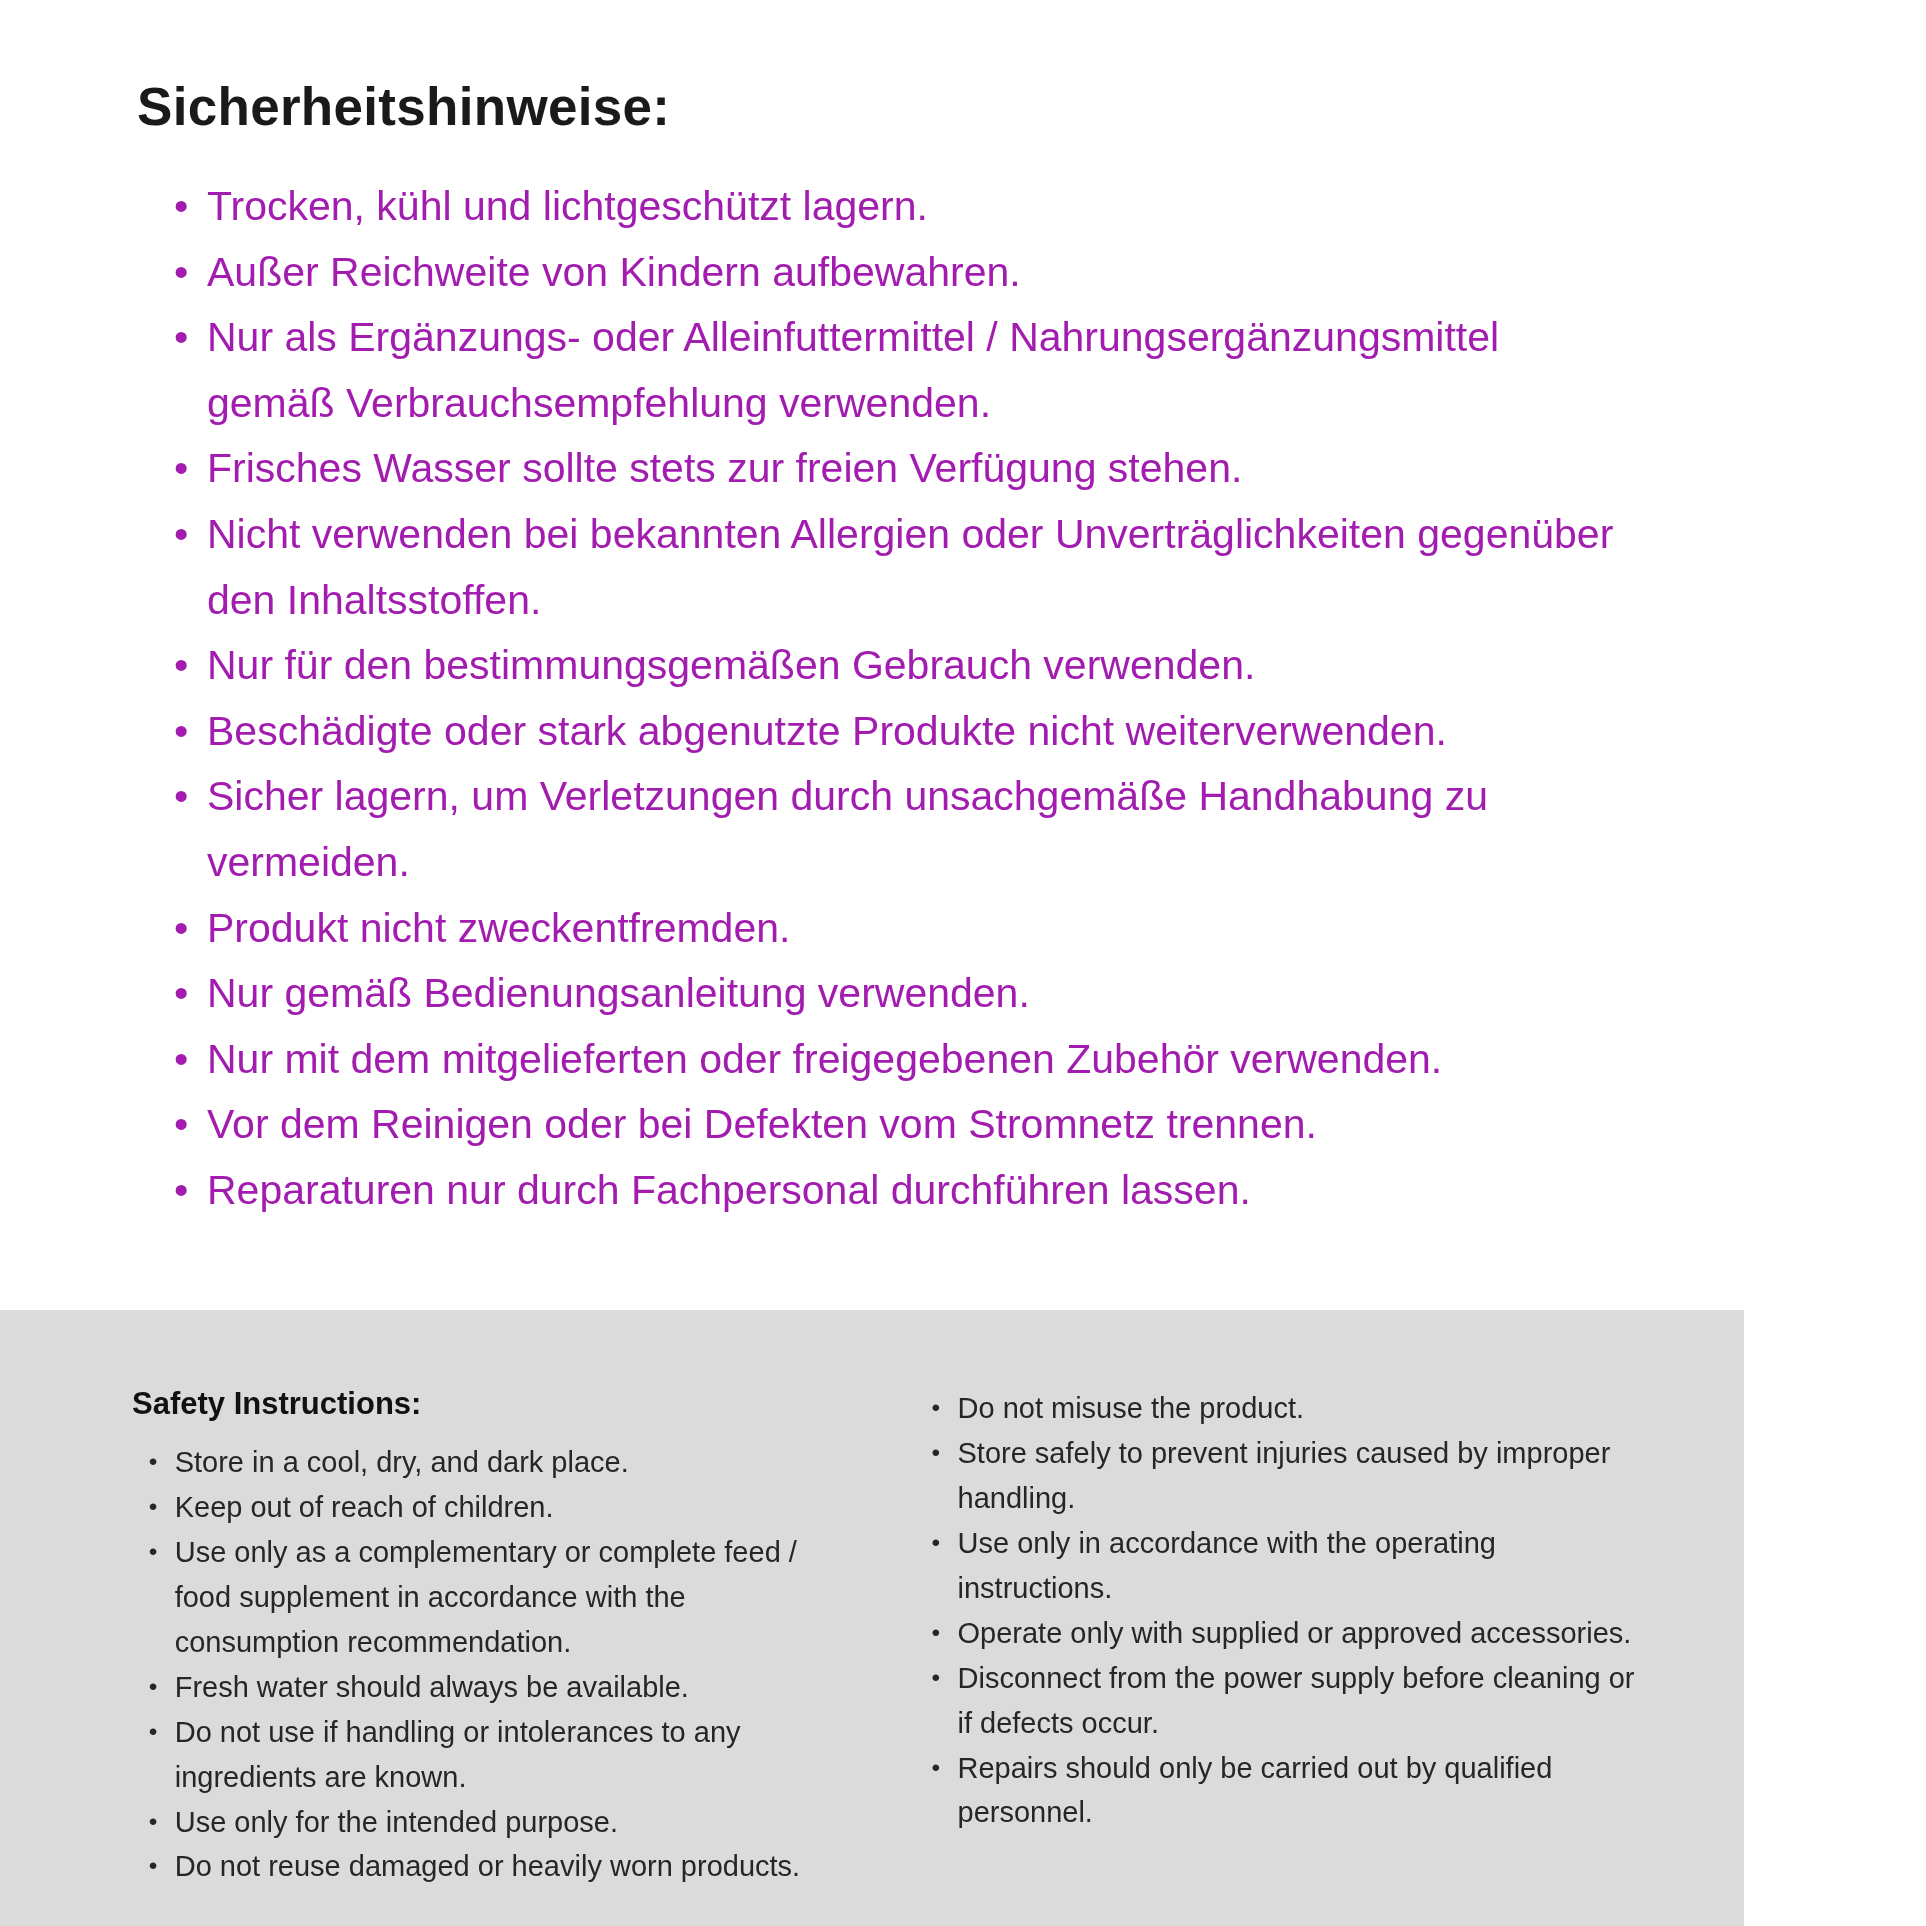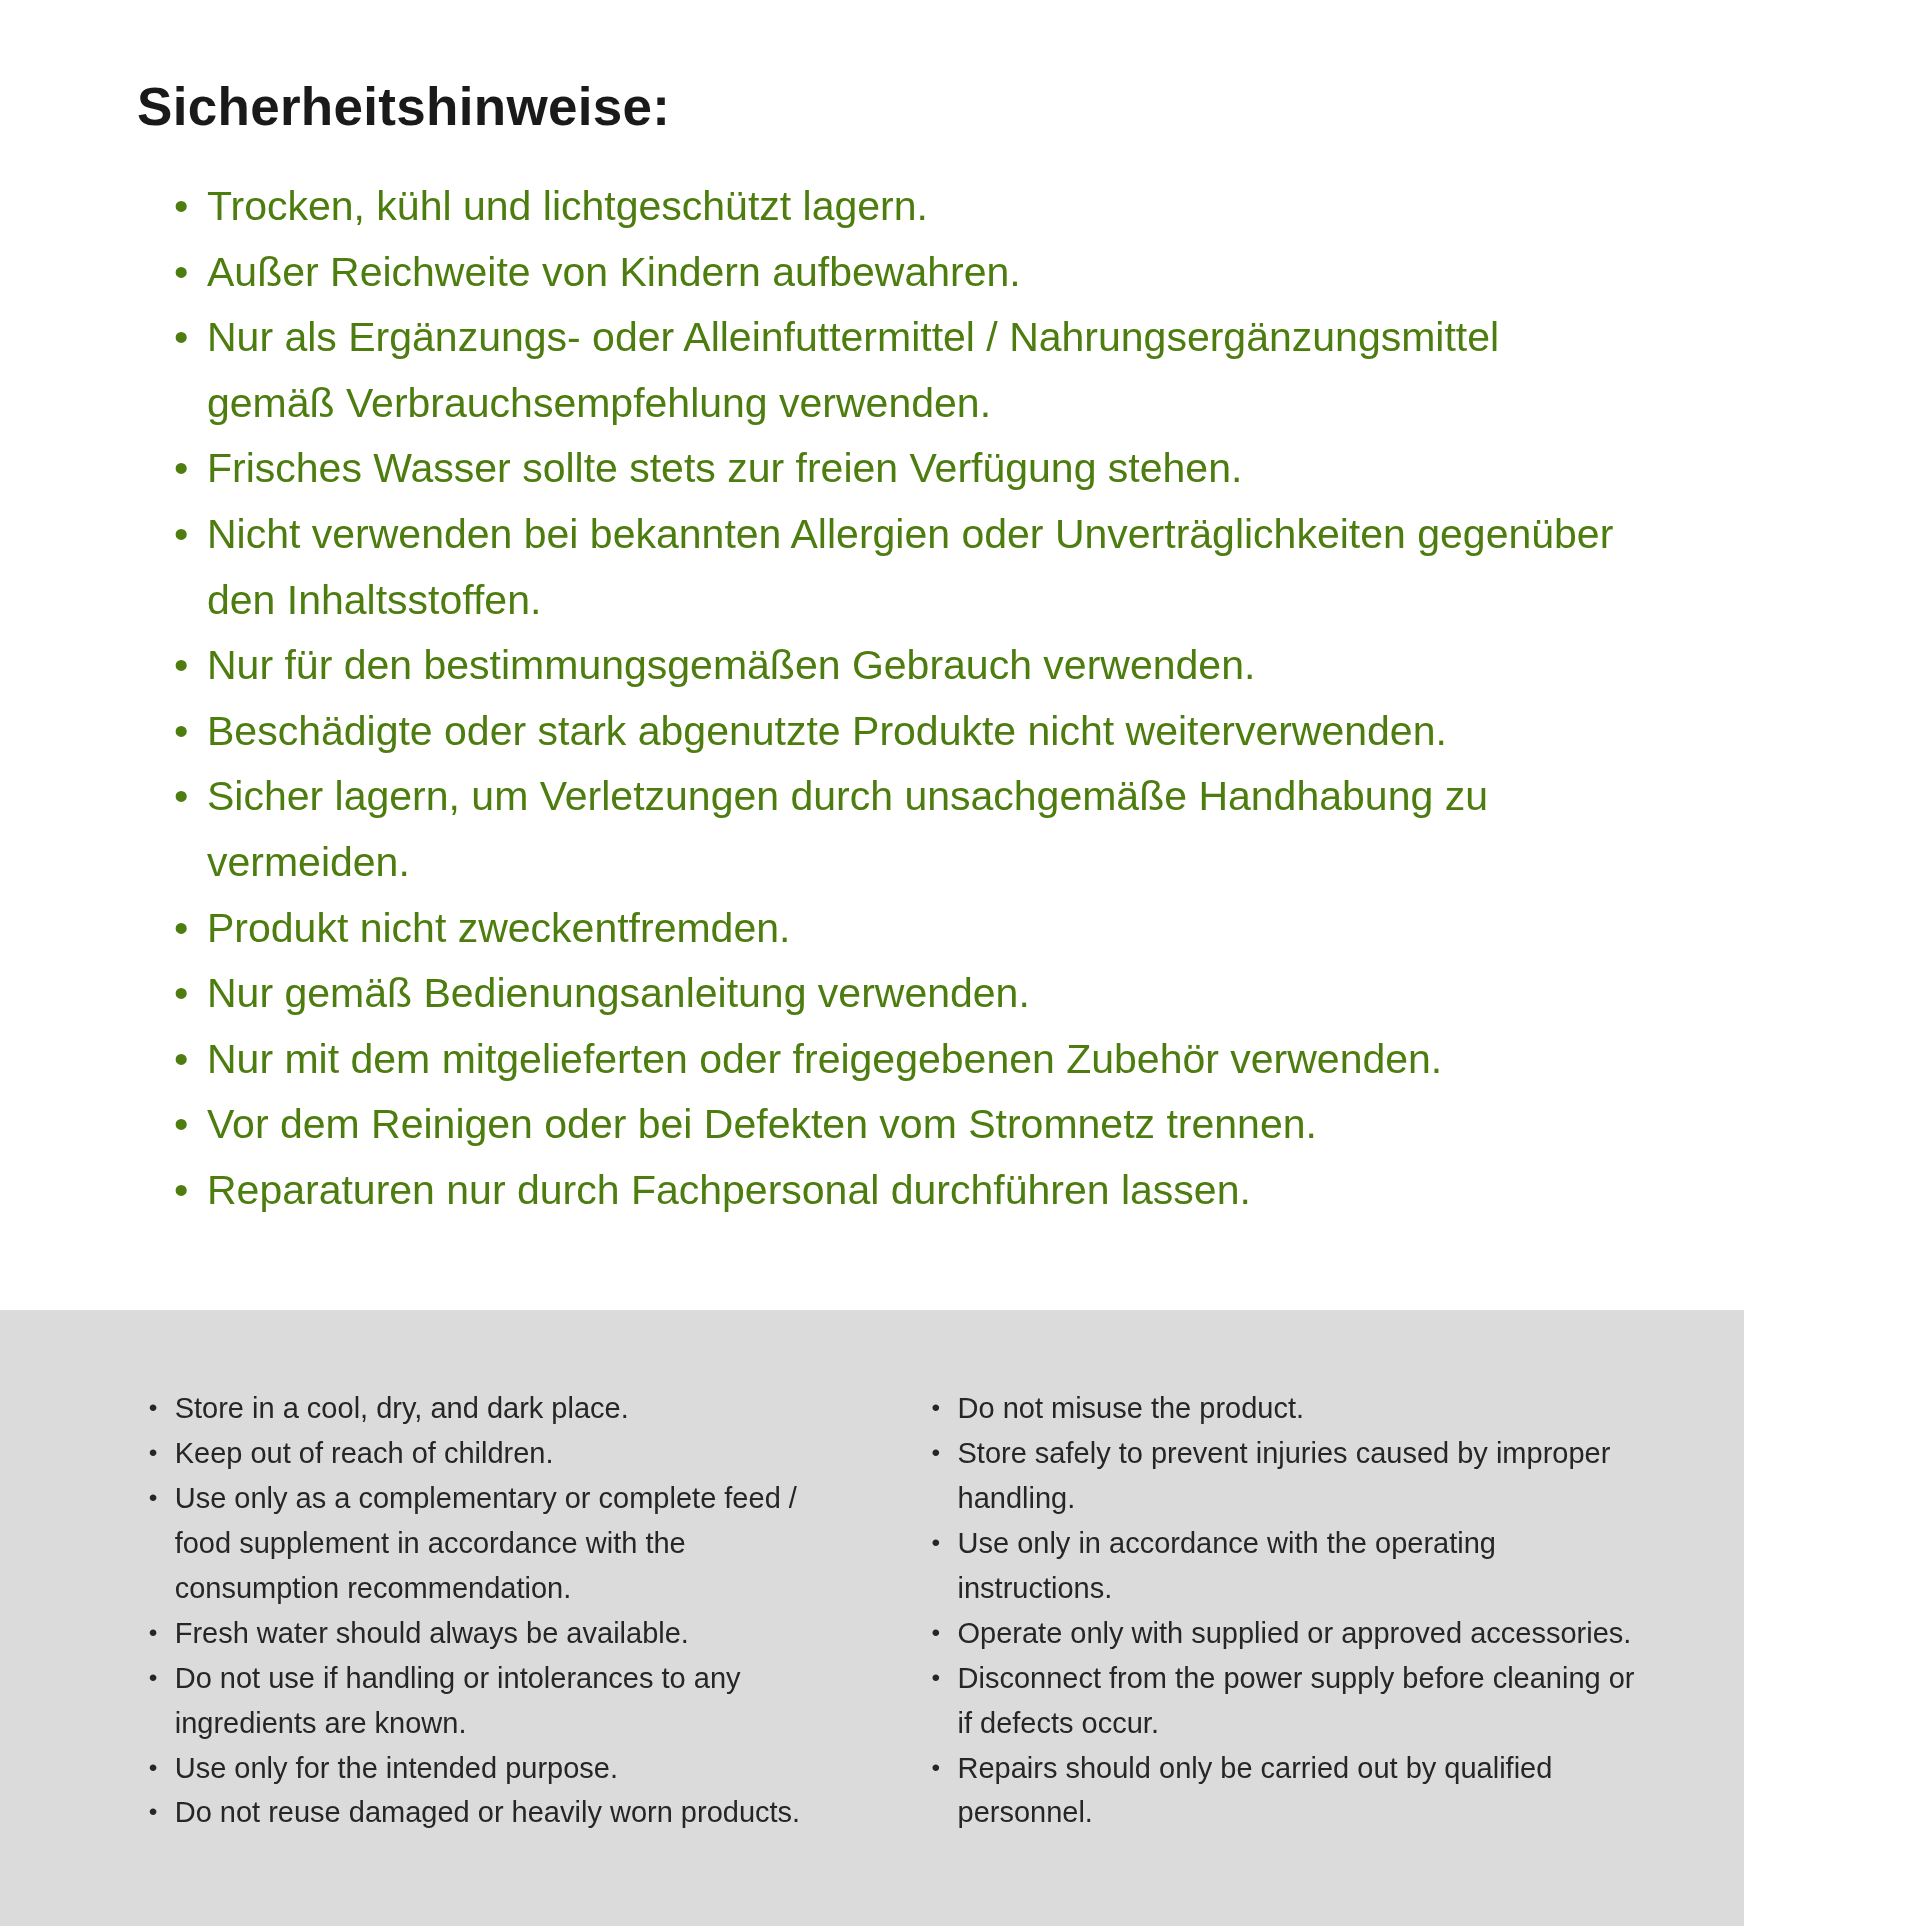--- a/index.html
+++ b/index.html
@@ -35,21 +35,21 @@
     color: #1a1a1a;
     letter-spacing: 0.3px;
   }
   .list-de {
     list-style: none;
     margin: 0 0 0 37px;
     padding: 0;
     max-width: 1682px;
     font-size: 41px;
     line-height: 1.6;
-    color: #4d7c0f;
+    color: #a21caf;
   }
   .list-de li {
     position: relative;
     padding-left: 33px;
   }
   .list-de li::before {
     content: "\2022";
     position: absolute;
     left: 0;
     top: 0;
@@ -117,20 +117,21 @@
       <li>Produkt nicht zweckentfremden.</li>
       <li>Nur gemäß Bedienungsanleitung verwenden.</li>
       <li>Nur mit dem mitgelieferten oder freigegebenen Zubehör verwenden.</li>
       <li>Vor dem Reinigen oder bei Defekten vom Stromnetz trennen.</li>
       <li>Reparaturen nur durch Fachpersonal durchführen lassen.</li>
     </ul>
   </section>
 
   <section class="section-en">
     <div class="col col-left">
+      <h2>Safety Instructions:</h2>
       <ul class="list-en">
         <li>Store in a cool, dry, and dark place.</li>
         <li>Keep out of reach of children.</li>
         <li>Use only as a complementary or complete feed / food supplement in accordance with the consumption recommendation.</li>
         <li>Fresh water should always be available.</li>
         <li>Do not use if handling or intolerances to any ingredients are known.</li>
         <li>Use only for the intended purpose.</li>
         <li>Do not reuse damaged or heavily worn products.</li>
       </ul>
     </div>

